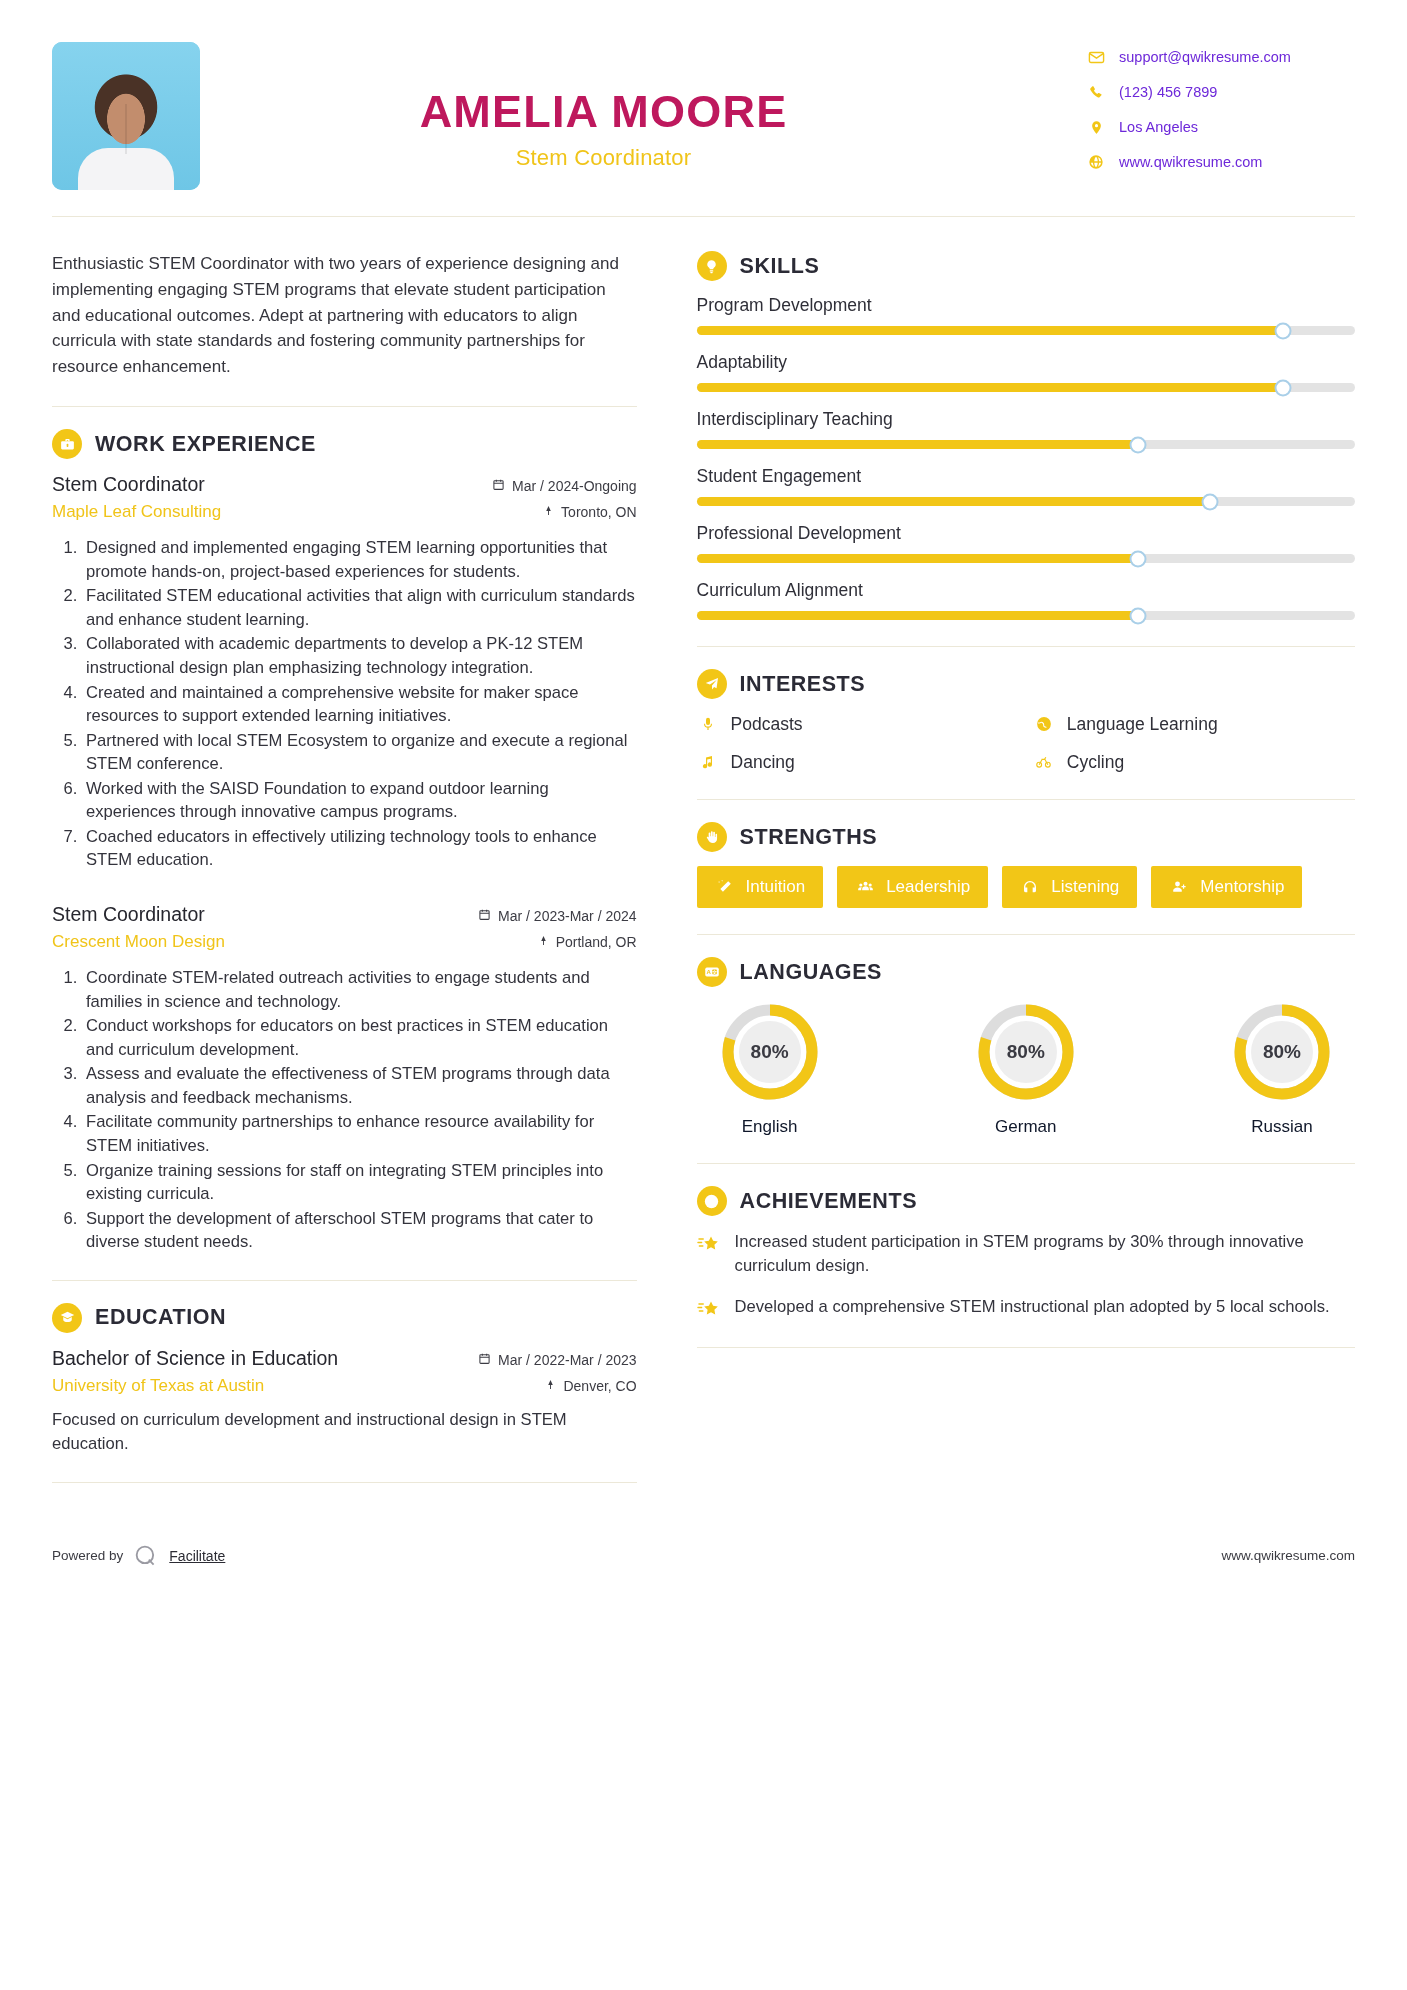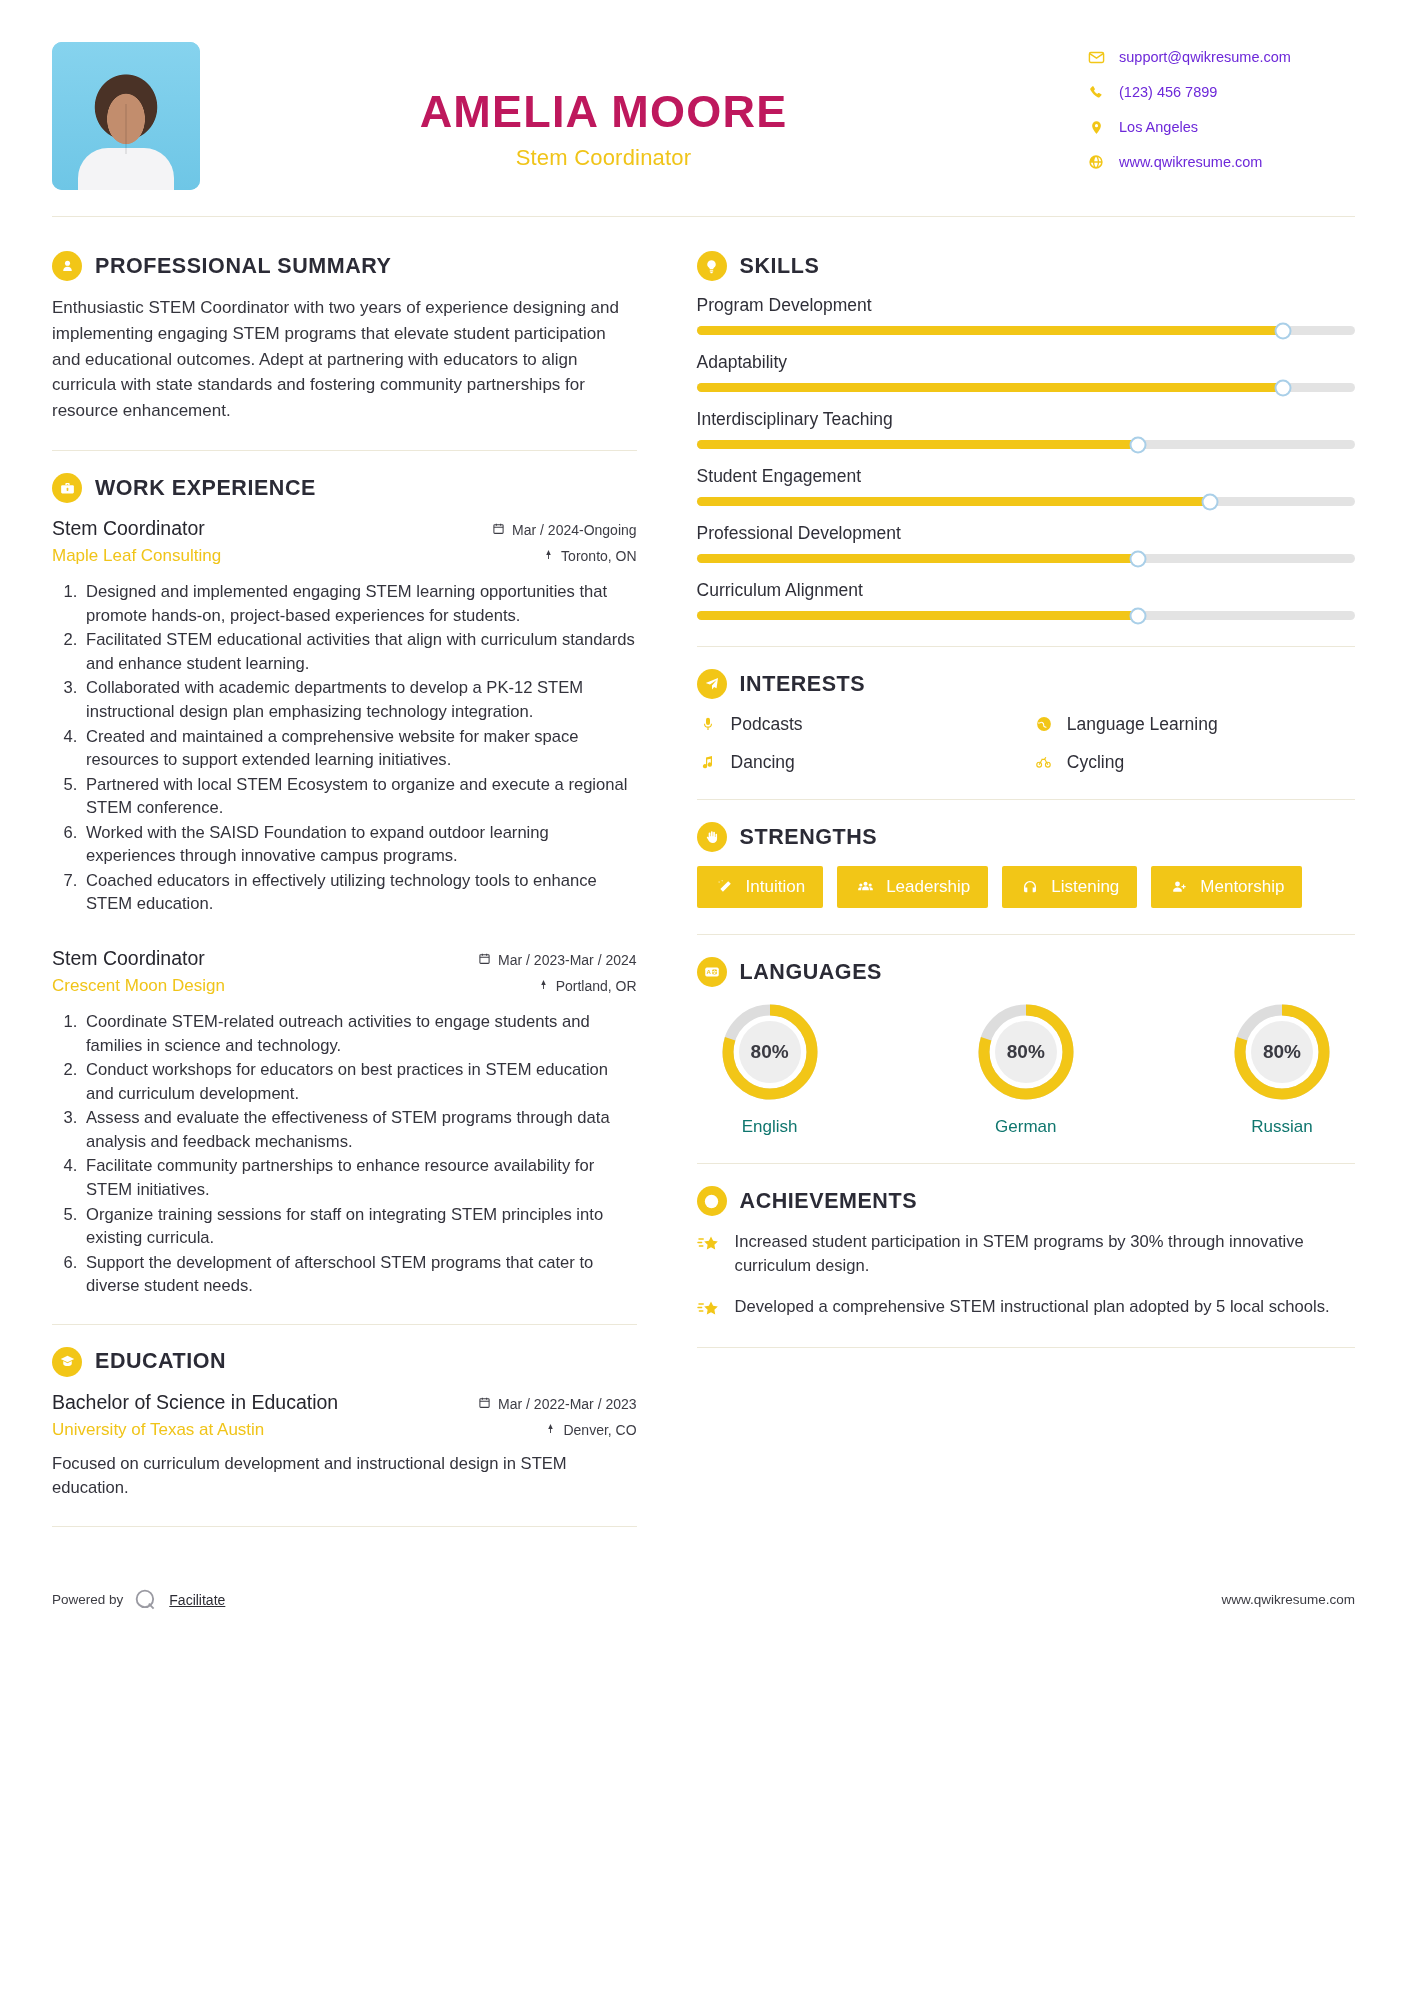--- a/index.html
+++ b/index.html
@@ -294,21 +294,21 @@
   .ring-inner {
     position:absolute;
     left:50%; top:50%;
     width:62px; height:62px;
     transform: translate(-50%,-50%);
     background:#eeeeee;
     border-radius:50%;
   }
   .lang-name {
     font-size: 17px;
-    color: #0f766e;
+    color: #0f172a;
     margin-top: 14px;
   }
 
   
   .ach {
     display: flex;
     gap: 14px;
     margin-bottom: 18px;
     align-items: flex-start;
   }
@@ -402,29 +402,20 @@
     </div>
   </div>
 
   <div class="hr"></div>
 
   <div class="body">
 
     <div class="col-left">
 
       <div>
-        <div class="sec-head">
-          <span class="sec-ico">
-            <svg width="17" height="17" viewBox="0 0 24 24" fill="currentColor">
-              <circle cx="12" cy="7.5" r="3.6"></circle>
-                <path d="M12 12.5c-3.4 0-6 2.2-6 5v1h12v-1c0-2.8-2.6-5-6-5z"></path>
-            </svg>
-          </span>
-          <span class="sec-title">PROFESSIONAL SUMMARY</span>
-        </div>
         <p class="summary">Enthusiastic STEM Coordinator with two years of experience designing and implementing engaging STEM programs that elevate student participation and educational outcomes. Adept at partnering with educators to align curricula with state standards and fostering community partnerships for resource enhancement.</p>
       </div>
 
       <div class="sec-div"></div>
 
       <div>
         <div class="sec-head">
           <span class="sec-ico">
             <svg width="17" height="17" viewBox="0 0 24 24" fill="currentColor">
               <rect x="3" y="7.5" width="18" height="11.5" rx="1.6"></rect>

